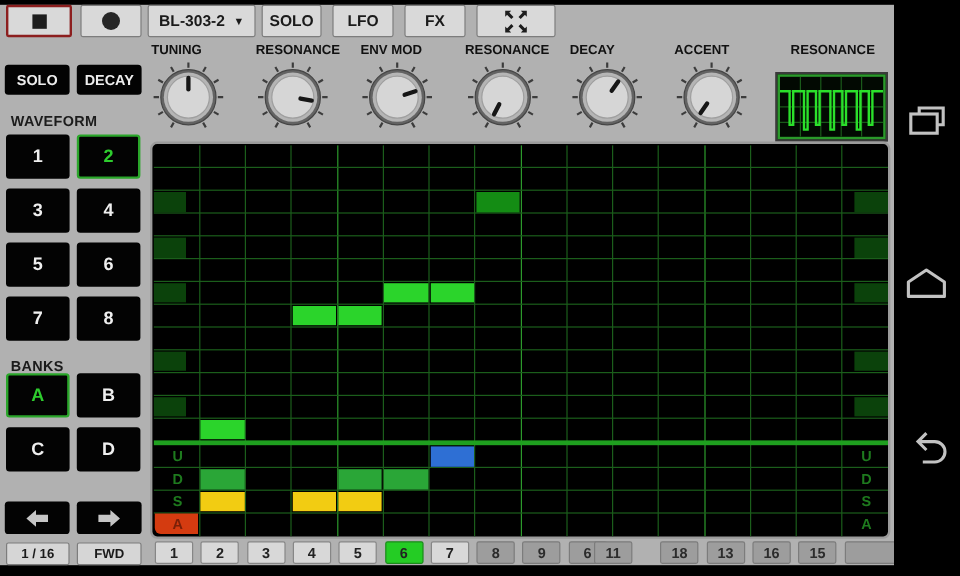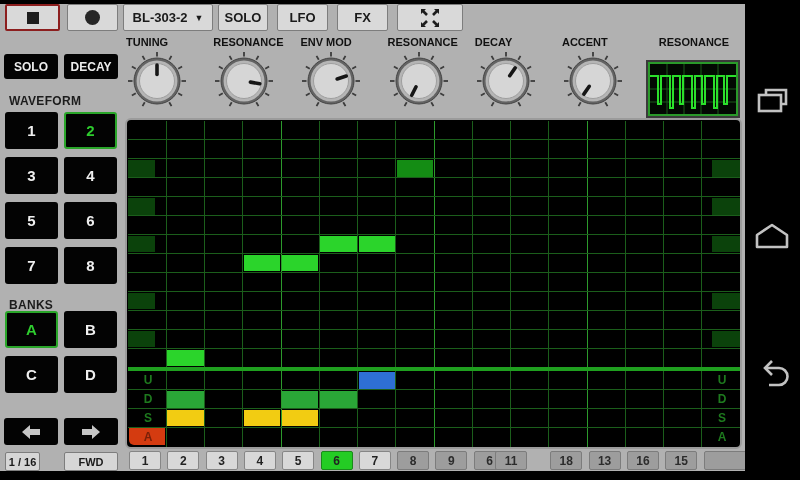--- a/index.html
+++ b/index.html
@@ -129,21 +129,21 @@
     <div class="arrow-btn" style="left:4px">
       <svg width="24" height="20" viewBox="0 0 24 20">
         <polygon points="21,7 11,7 11,3 3,10 11,17 11,13 21,13" fill="#c6c6c6"></polygon>
       </svg>
     </div>
     <div class="arrow-btn" style="left:64px">
       <svg width="24" height="20" viewBox="0 0 24 20">
         <polygon points="3,7 13,7 13,3 21,10 13,17 13,13 3,13" fill="#c6c6c6"></polygon>
       </svg>
     </div>
-    <div class="small-btn" style="left:5px;width:35px">1 / 16</div>
+    <div class="small-btn" style="left:5px;width:53px">1 / 16</div>
     <div class="small-btn" style="left:64px;width:54px">FWD</div>
 
     <div id="knob-row">
         <div class="knob-unit">
           <div class="knob-label">TUNING</div>
           <svg width="62" height="62" viewBox="0 0 62 62">
             <line x1="18.75" y1="52.21762239271875" x2="16.5" y2="56.114736709748726" stroke="#3c3c3c" stroke-width="1.8"></line>
             <line x1="9.782377607281251" y1="43.24999999999999" x2="5.885263290251277" y2="45.49999999999999" stroke="#3c3c3c" stroke-width="1.8"></line>
             <line x1="6.5" y1="31" x2="2" y2="31" stroke="#3c3c3c" stroke-width="1.8"></line>
             <line x1="9.782377607281255" y1="18.749999999999996" x2="5.885263290251281" y2="16.499999999999996" stroke="#3c3c3c" stroke-width="1.8"></line>

